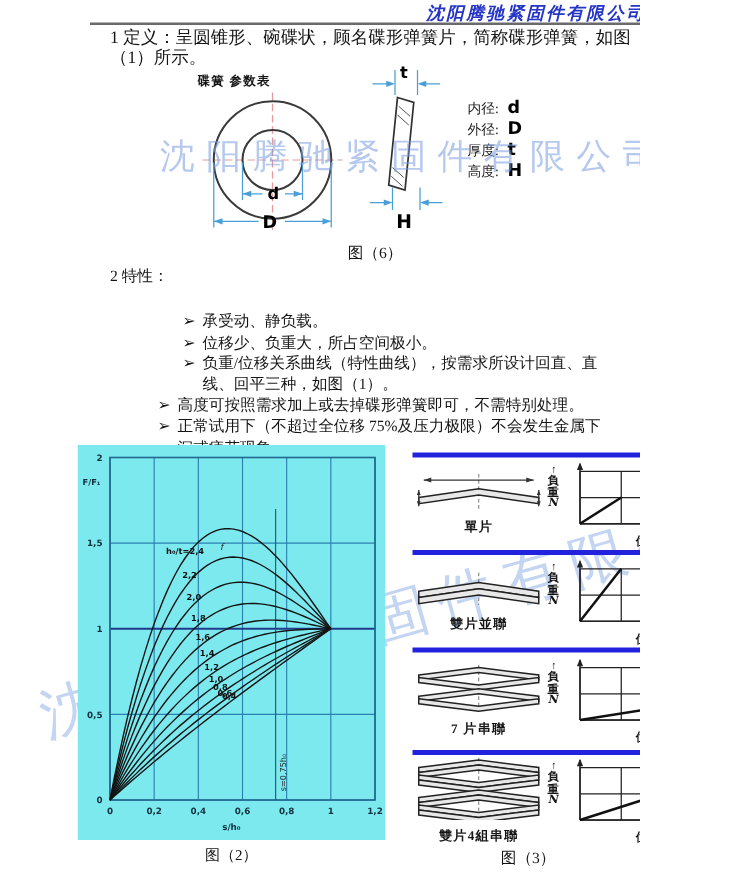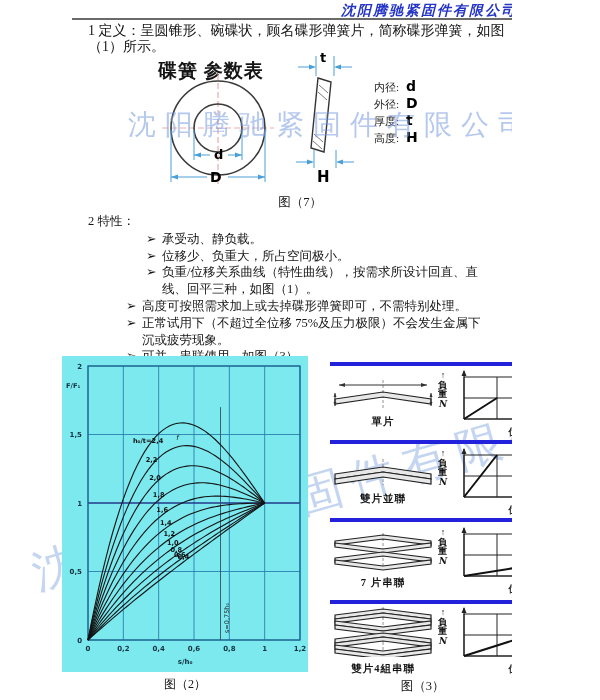--- a/index.html
+++ b/index.html
@@ -5,36 +5,36 @@
   html,body{margin:0;padding:0;background:#fff;}
   #page{position:relative;width:512px;height:700px;background:#fff;overflow:hidden;
         font-family:"Liberation Serif","DejaVu Serif",serif;color:#151515;}
   
   #company{position:absolute;top:2px;left:0;width:517px;text-align:right;
            font-size:14px;font-weight:bold;font-style:italic;letter-spacing:2px;}
   #header-rule{position:absolute;top:18px;left:72px;width:458px;height:2px;background:#6a6a6a;}
   
   #intro{position:absolute;top:23px;left:88px;width:440px;font-size:14px;line-height:16px;}
   
-  #fig1-title{position:absolute;top:58px;left:158px;font-size:19px;font-weight:bold;letter-spacing:1px;}
+  #fig1-title{position:absolute;top:58px;left:158px;font-size:10px;font-weight:bold;letter-spacing:1px;}
   #fig1-svg{position:absolute;top:48px;left:100px;}
   #fig1-params{position:absolute;top:78px;left:374px;font-size:11px;color:#222;}
   #fig1-params .prow{height:17px;line-height:17px;}
   #fig1-params .pval{font-family:"DejaVu Sans","Liberation Sans",sans-serif;font-weight:bold;
                      font-size:14px;margin-left:7px;color:#000;}
   #fig1-caption{position:absolute;top:194px;left:240px;width:120px;text-align:center;font-size:12.5px;}
   
   .wm{position:absolute;color:rgba(120,155,222,0.55);pointer-events:none;white-space:nowrap;
       font-family:"Liberation Serif","DejaVu Serif",serif;}
   #wm1{top:106px;left:128px;font-size:28px;letter-spacing:9px;}
   #wm2{top:545px;left:25px;font-size:46px;letter-spacing:9px;color:rgba(115,155,225,0.42);
        transform:rotate(-16deg);transform-origin:left top;}
   
   #features{position:absolute;top:213px;left:88px;width:400px;font-size:12.5px;line-height:16.8px;}
-  #features .hd{margin-bottom:1px;font-family:Liberation Serif, serif;}
+  #features .hd{margin-bottom:19px;font-family:Liberation Serif, serif;}
   .bullet{display:flex;}
   .bullet .gl{flex:0 0 16px;}
   .ind2{margin-left:58px;}
   .ind1{margin-left:38px;}
   
   #chart2{position:absolute;top:356px;left:62px;width:246px;height:316px;}
   #fig2-caption{position:absolute;top:676px;left:62px;width:246px;text-align:center;font-size:12px;}
   
   .bluebar{position:absolute;left:330px;width:260px;height:4px;background:#2222dd;}
   .f3row{position:absolute;left:328px;width:266px;display:flex;align-items:center;}
@@ -124,21 +124,21 @@
     <text x="217" y="134" font-size="15" font-weight="bold" font-family="DejaVu Sans,sans-serif">H</text>
   </svg>
 
   <div id="fig1-params">
     <div class="prow"><span>内径:</span><span class="pval">d</span></div>
     <div class="prow"><span>外径:</span><span class="pval">D</span></div>
     <div class="prow"><span>厚度:</span><span class="pval">t</span></div>
     <div class="prow"><span>高度:</span><span class="pval">H</span></div>
   </div>
 
-  <div id="fig1-caption">图（7）</div>
+  <div id="fig1-caption">图（6）</div>
 
   <div id="wm1" class="wm">沈阳腾驰紧固件有限公司</div>
   <div id="wm2" class="wm">沈阳腾驰紧固件有限公司</div>
 
   <div id="features">
     <div class="hd">2 特性：</div>
     <div class="bullet ind2">
         <span class="gl">➢</span>
         <span>承受动、静负载。</span>
       </div>

